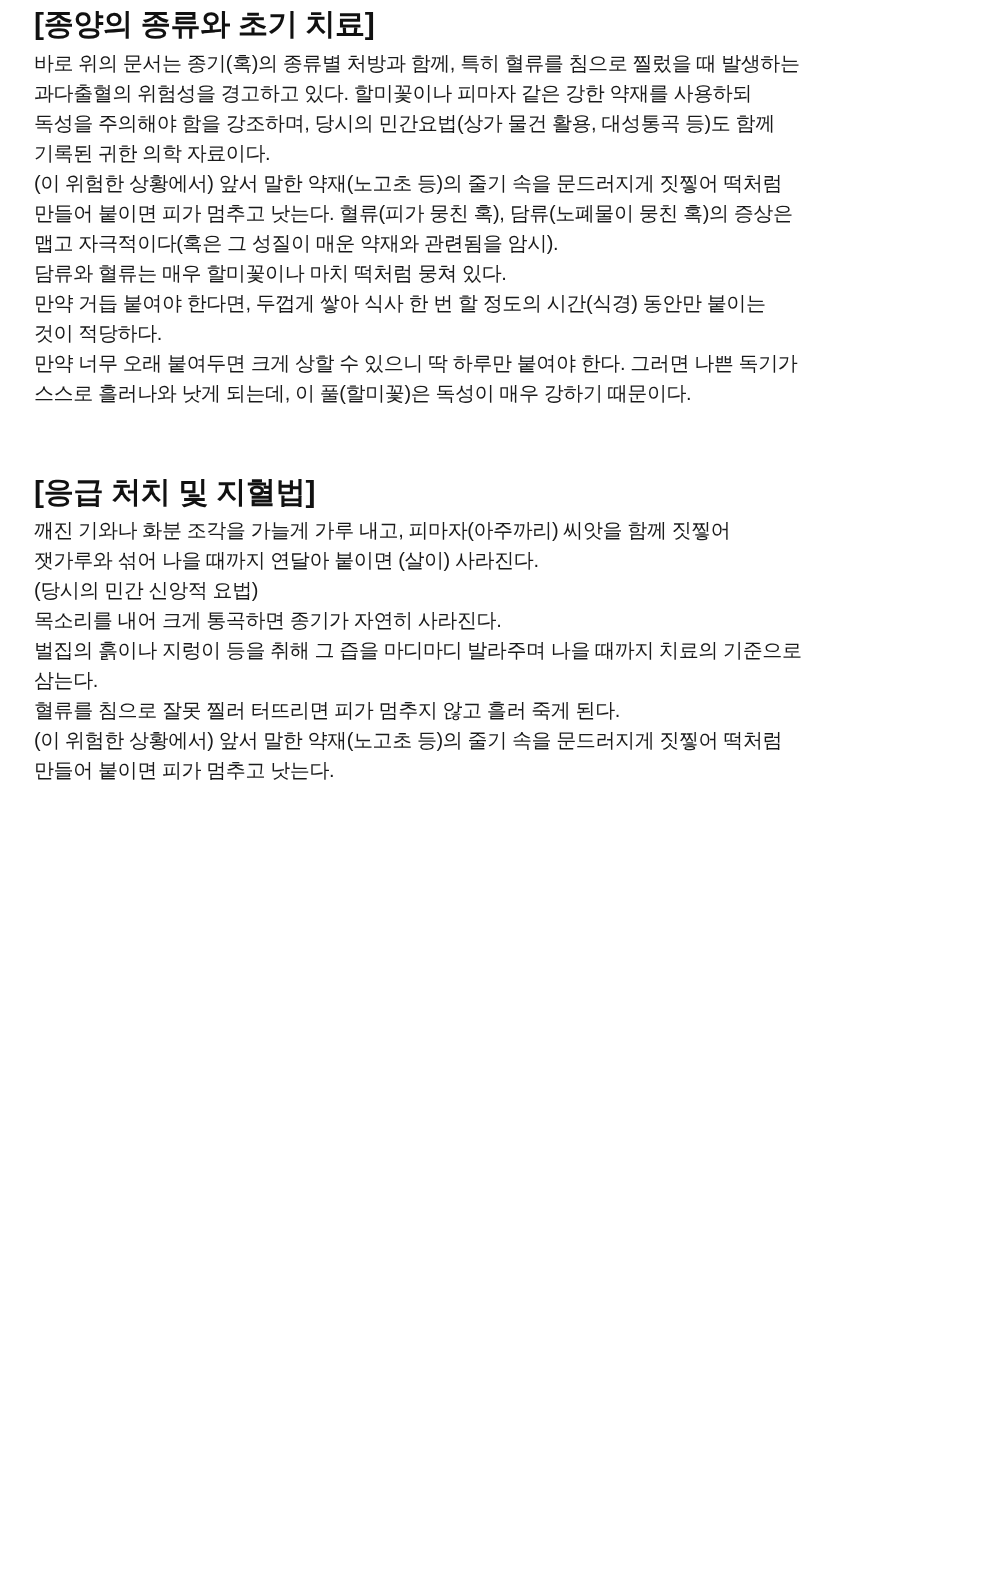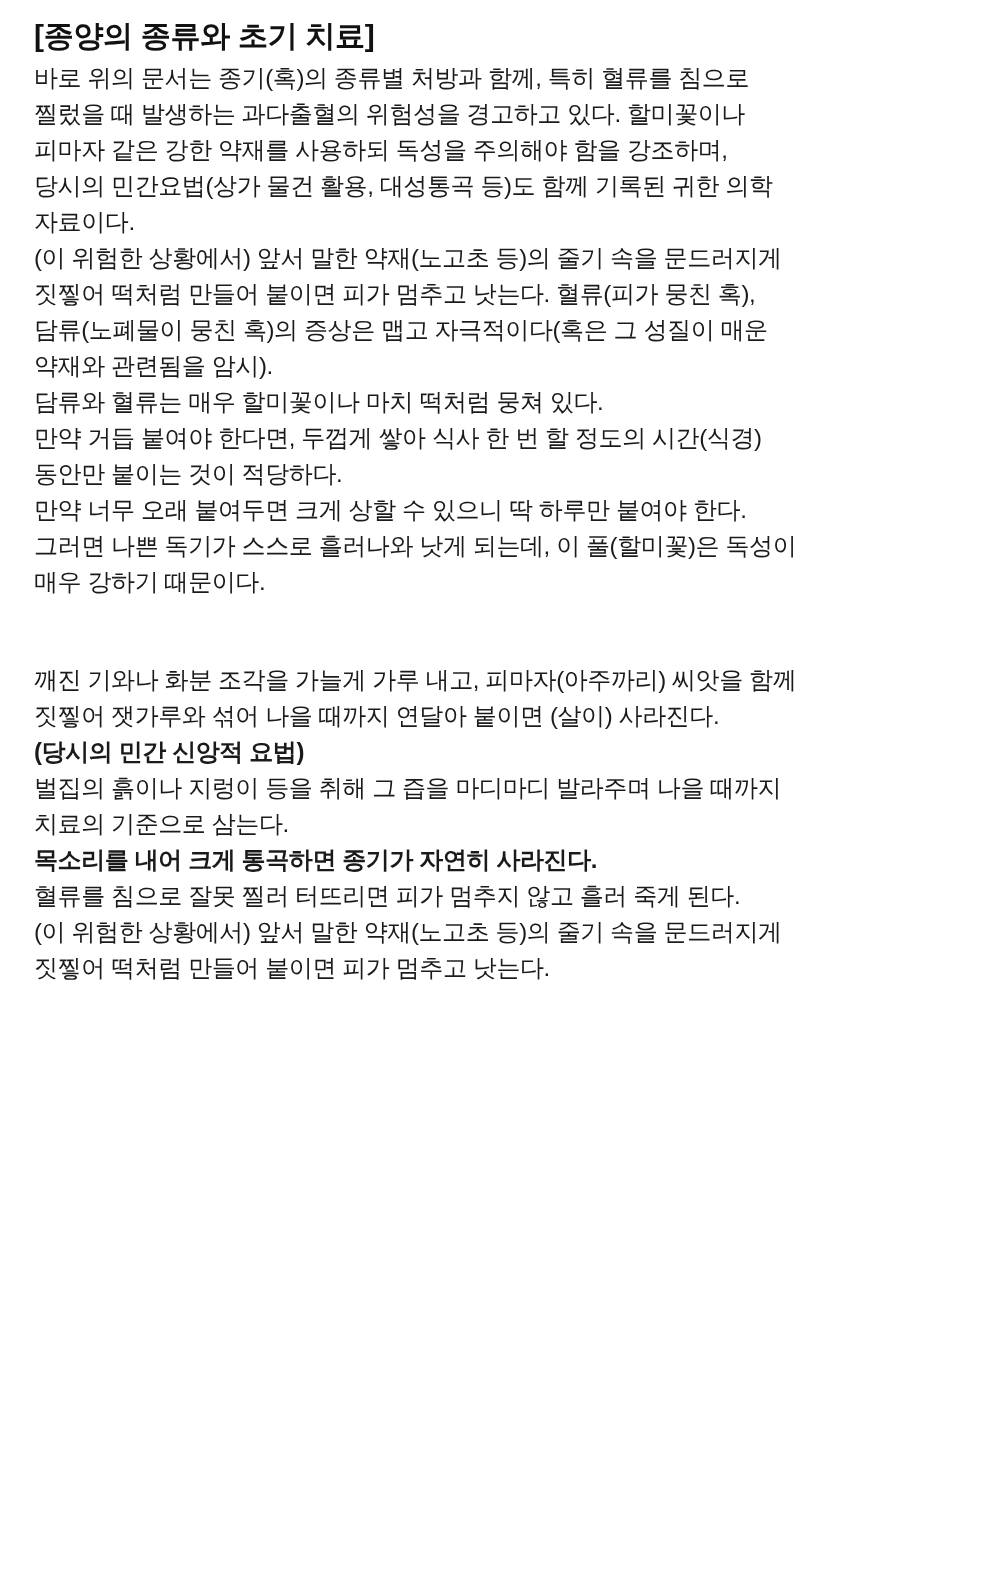--- a/index.html
+++ b/index.html
@@ -10,45 +10,45 @@
   body {
     width: 1000px;
     min-height: 1586px;
     font-family: "Liberation Sans", "DejaVu Sans", sans-serif;
     color: #1a1a1a;
   }
   .page {
     width: 832px;
     min-height: 1586px;
     box-sizing: border-box;
-    padding: 14px 28px 10px 34px;
+    padding: 2px 28px 10px 34px;
     background: #ffffff;
   }
   .doc-section {
     margin: 0;
   }
   .section-heading {
     font-size: 30px;
     font-weight: 700;
     line-height: 1.45;
     letter-spacing: -0.3px;
     margin: 0 0 2px 0;
     color: #111111;
   }
   .para {
-    font-size: 24px;
+    font-size: 20px;
     line-height: 1.5;
     letter-spacing: -0.4px;
     margin: 0;
     color: #1a1a1a;
     text-align: left;
     word-break: keep-all;
   }
   .para.bold {
-    font-weight: 700;
+    font-weight: 400;
   }
   .gap-block {
     height: 62px;
   }
 </style>
 </head>
 <body>
 
 <div class="page">
 
@@ -57,21 +57,22 @@
     <p class="para">바로 위의 문서는 종기(혹)의 종류별 처방과 함께, 특히 혈류를 침으로 찔렀을 때 발생하는 과다출혈의 위험성을 경고하고 있다. 할미꽃이나 피마자 같은 강한 약재를 사용하되 독성을 주의해야 함을 강조하며, 당시의 민간요법(상가 물건 활용, 대성통곡 등)도 함께 기록된 귀한 의학 자료이다.</p>
     <p class="para"> (이 위험한 상황에서) 앞서 말한 약재(노고초 등)의 줄기 속을 문드러지게 짓찧어 떡처럼 만들어 붙이면 피가 멈추고 낫는다. 혈류(피가 뭉친 혹), 담류(노폐물이 뭉친 혹)의 증상은 맵고 자극적이다(혹은 그 성질이 매운 약재와 관련됨을 암시).</p>
     <p class="para">담류와 혈류는 매우 할미꽃이나 마치 떡처럼 뭉쳐 있다.</p>
     <p class="para">만약 거듭 붙여야 한다면, 두껍게 쌓아 식사 한 번 할 정도의 시간(식경) 동안만 붙이는 것이 적당하다.</p>
     <p class="para">만약 너무 오래 붙여두면 크게 상할 수 있으니 딱 하루만 붙여야 한다. 그러면 나쁜 독기가 스스로 흘러나와 낫게 되는데, 이 풀(할미꽃)은 독성이 매우 강하기 때문이다.</p>
   </div>
 
   <div class="gap-block"></div>
 
   <div class="doc-section">
+    <h1 class="section-heading">[응급 처치 및 지혈법]</h1>
     <p class="para">깨진 기와나 화분 조각을 가늘게 가루 내고, 피마자(아주까리) 씨앗을 함께 짓찧어 잿가루와 섞어 나을 때까지 연달아 붙이면 (살이) 사라진다.</p>
     <p class="para bold">(당시의 민간 신앙적 요법)</p>
+    <p class="para bold">목소리를 내어 크게 통곡하면 종기가 자연히 사라진다.</p>
     <p class="para">벌집의 흙이나 지렁이 등을 취해 그 즙을 마디마디 발라주며 나을 때까지 치료의 기준으로 삼는다.</p>
-    <p class="para bold">목소리를 내어 크게 통곡하면 종기가 자연히 사라진다.</p>
     <p class="para">혈류를 침으로 잘못 찔러 터뜨리면 피가 멈추지 않고 흘러 죽게 된다.</p>
     <p class="para">(이 위험한 상황에서) 앞서 말한 약재(노고초 등)의 줄기 속을 문드러지게 짓찧어 떡처럼 만들어 붙이면 피가 멈추고 낫는다.</p>
   </div>
 
 </div>
 
 </body></html>

